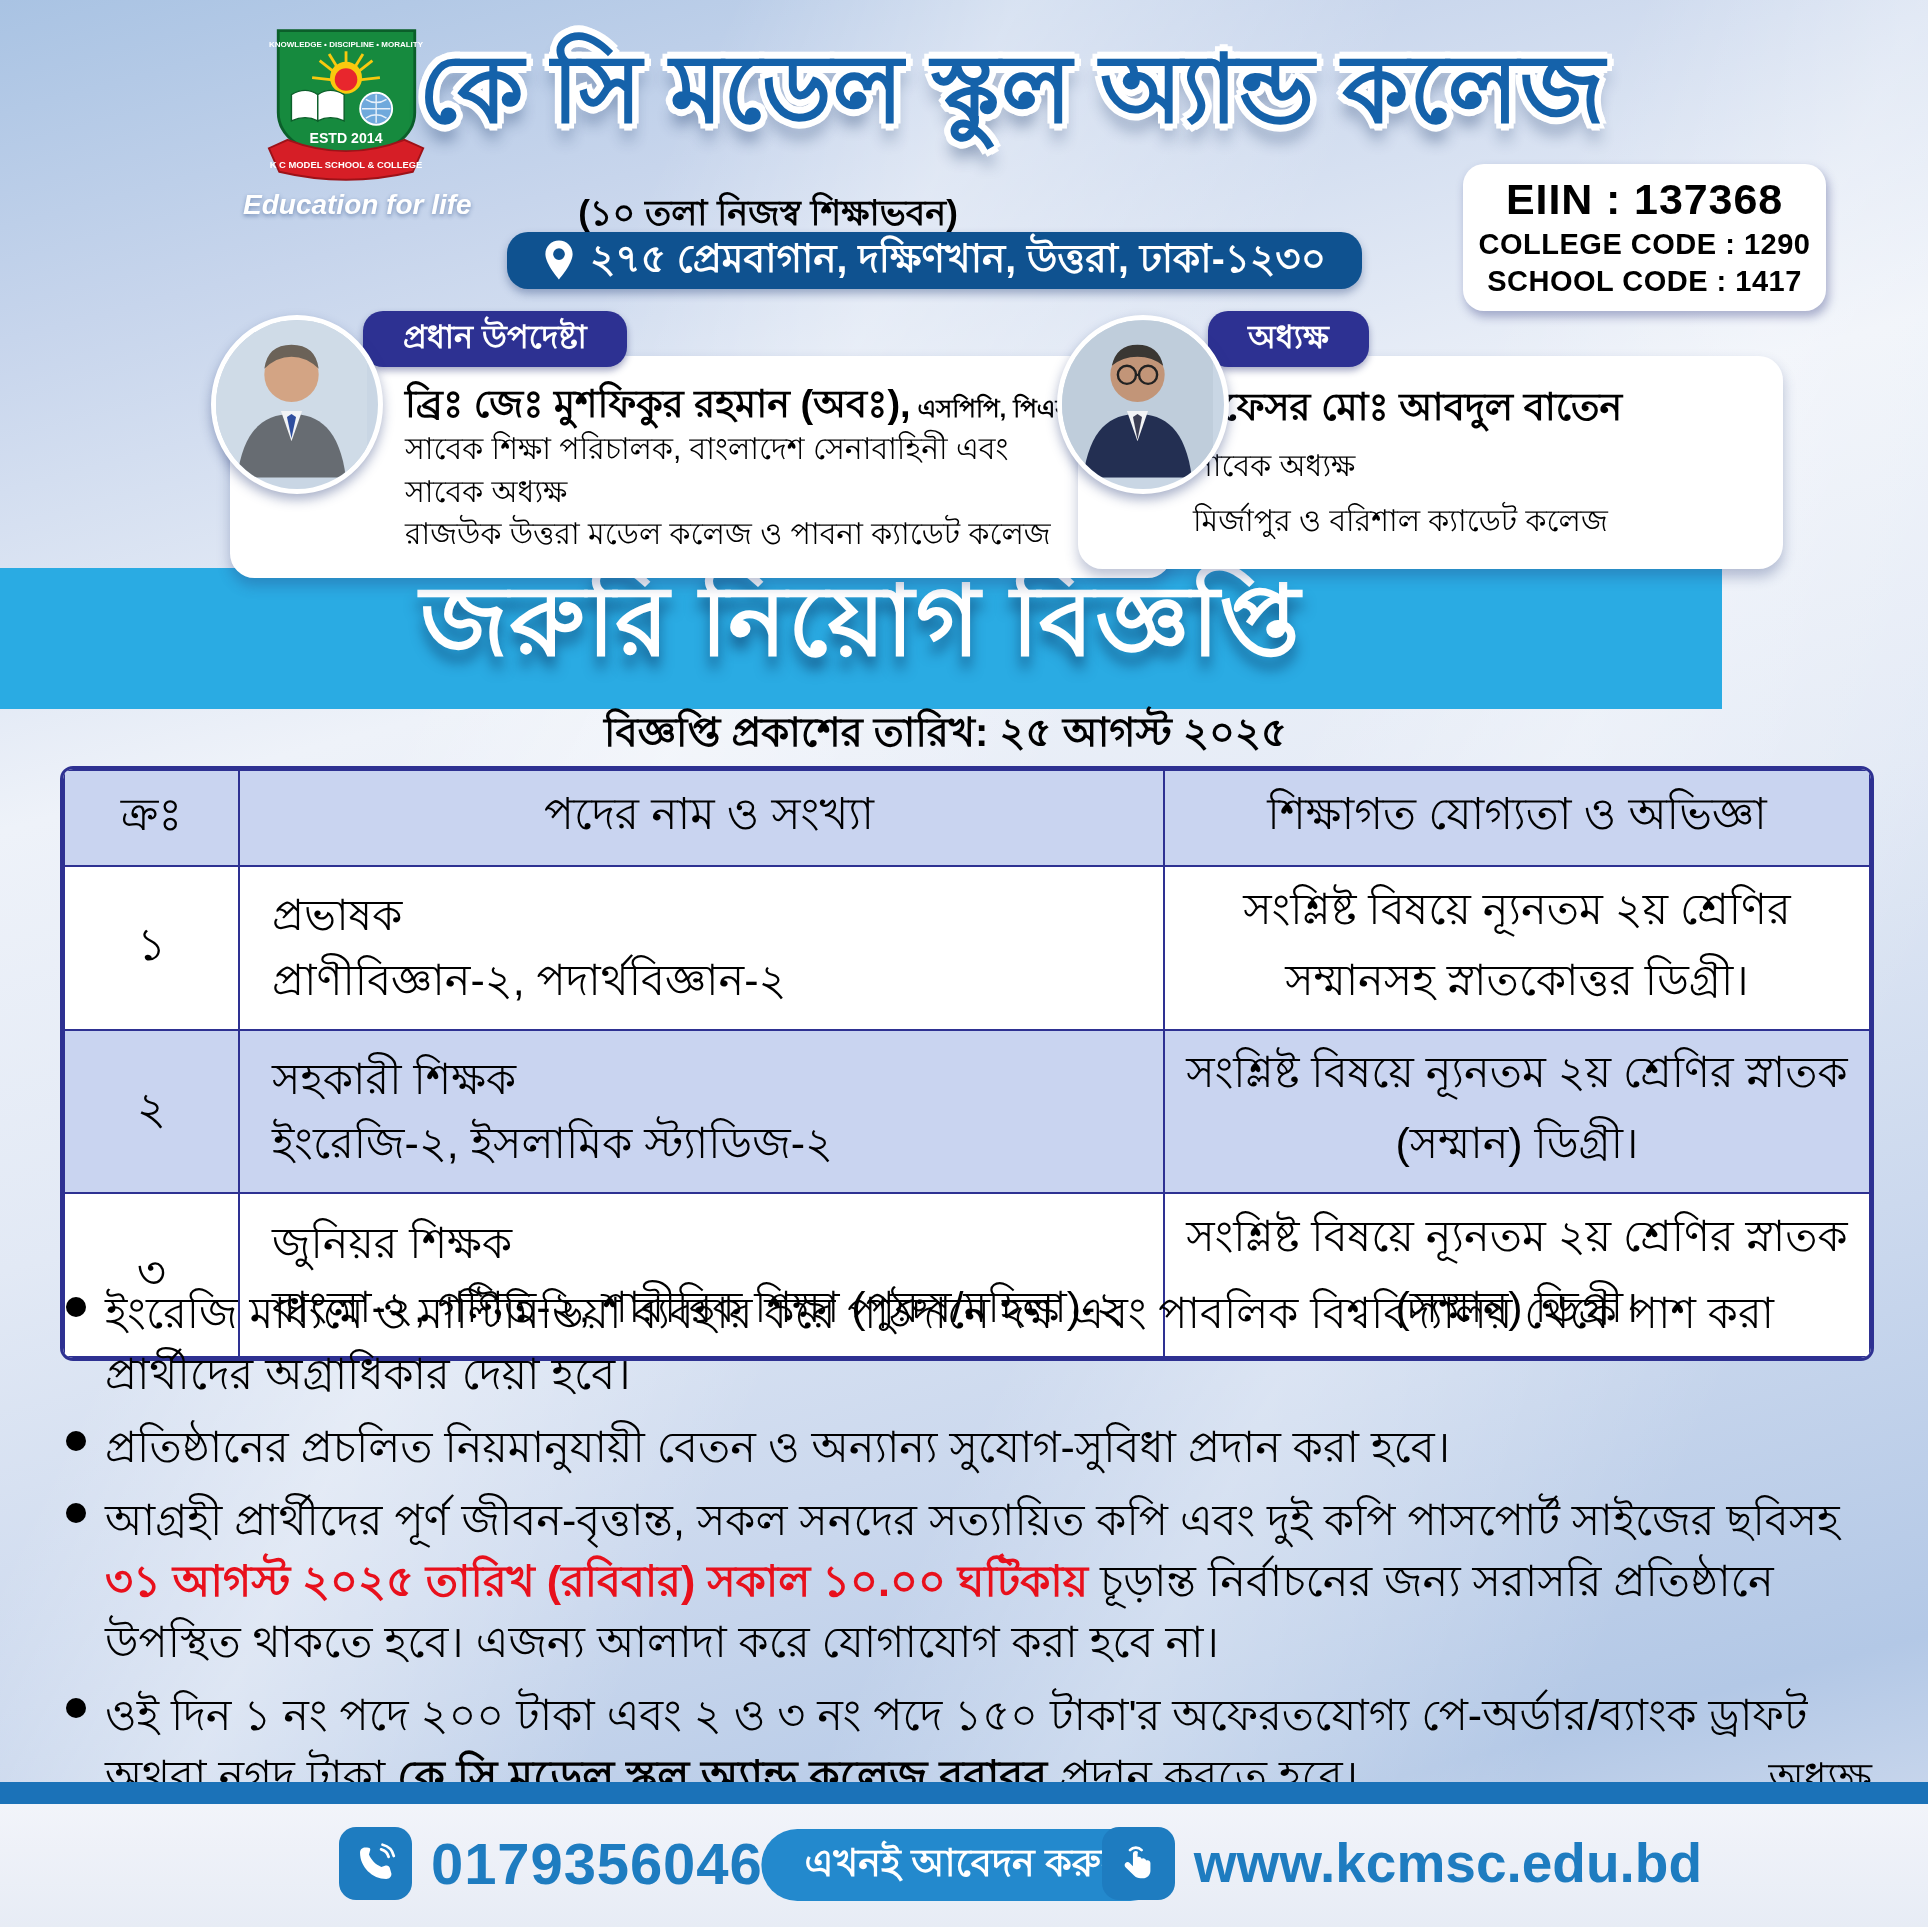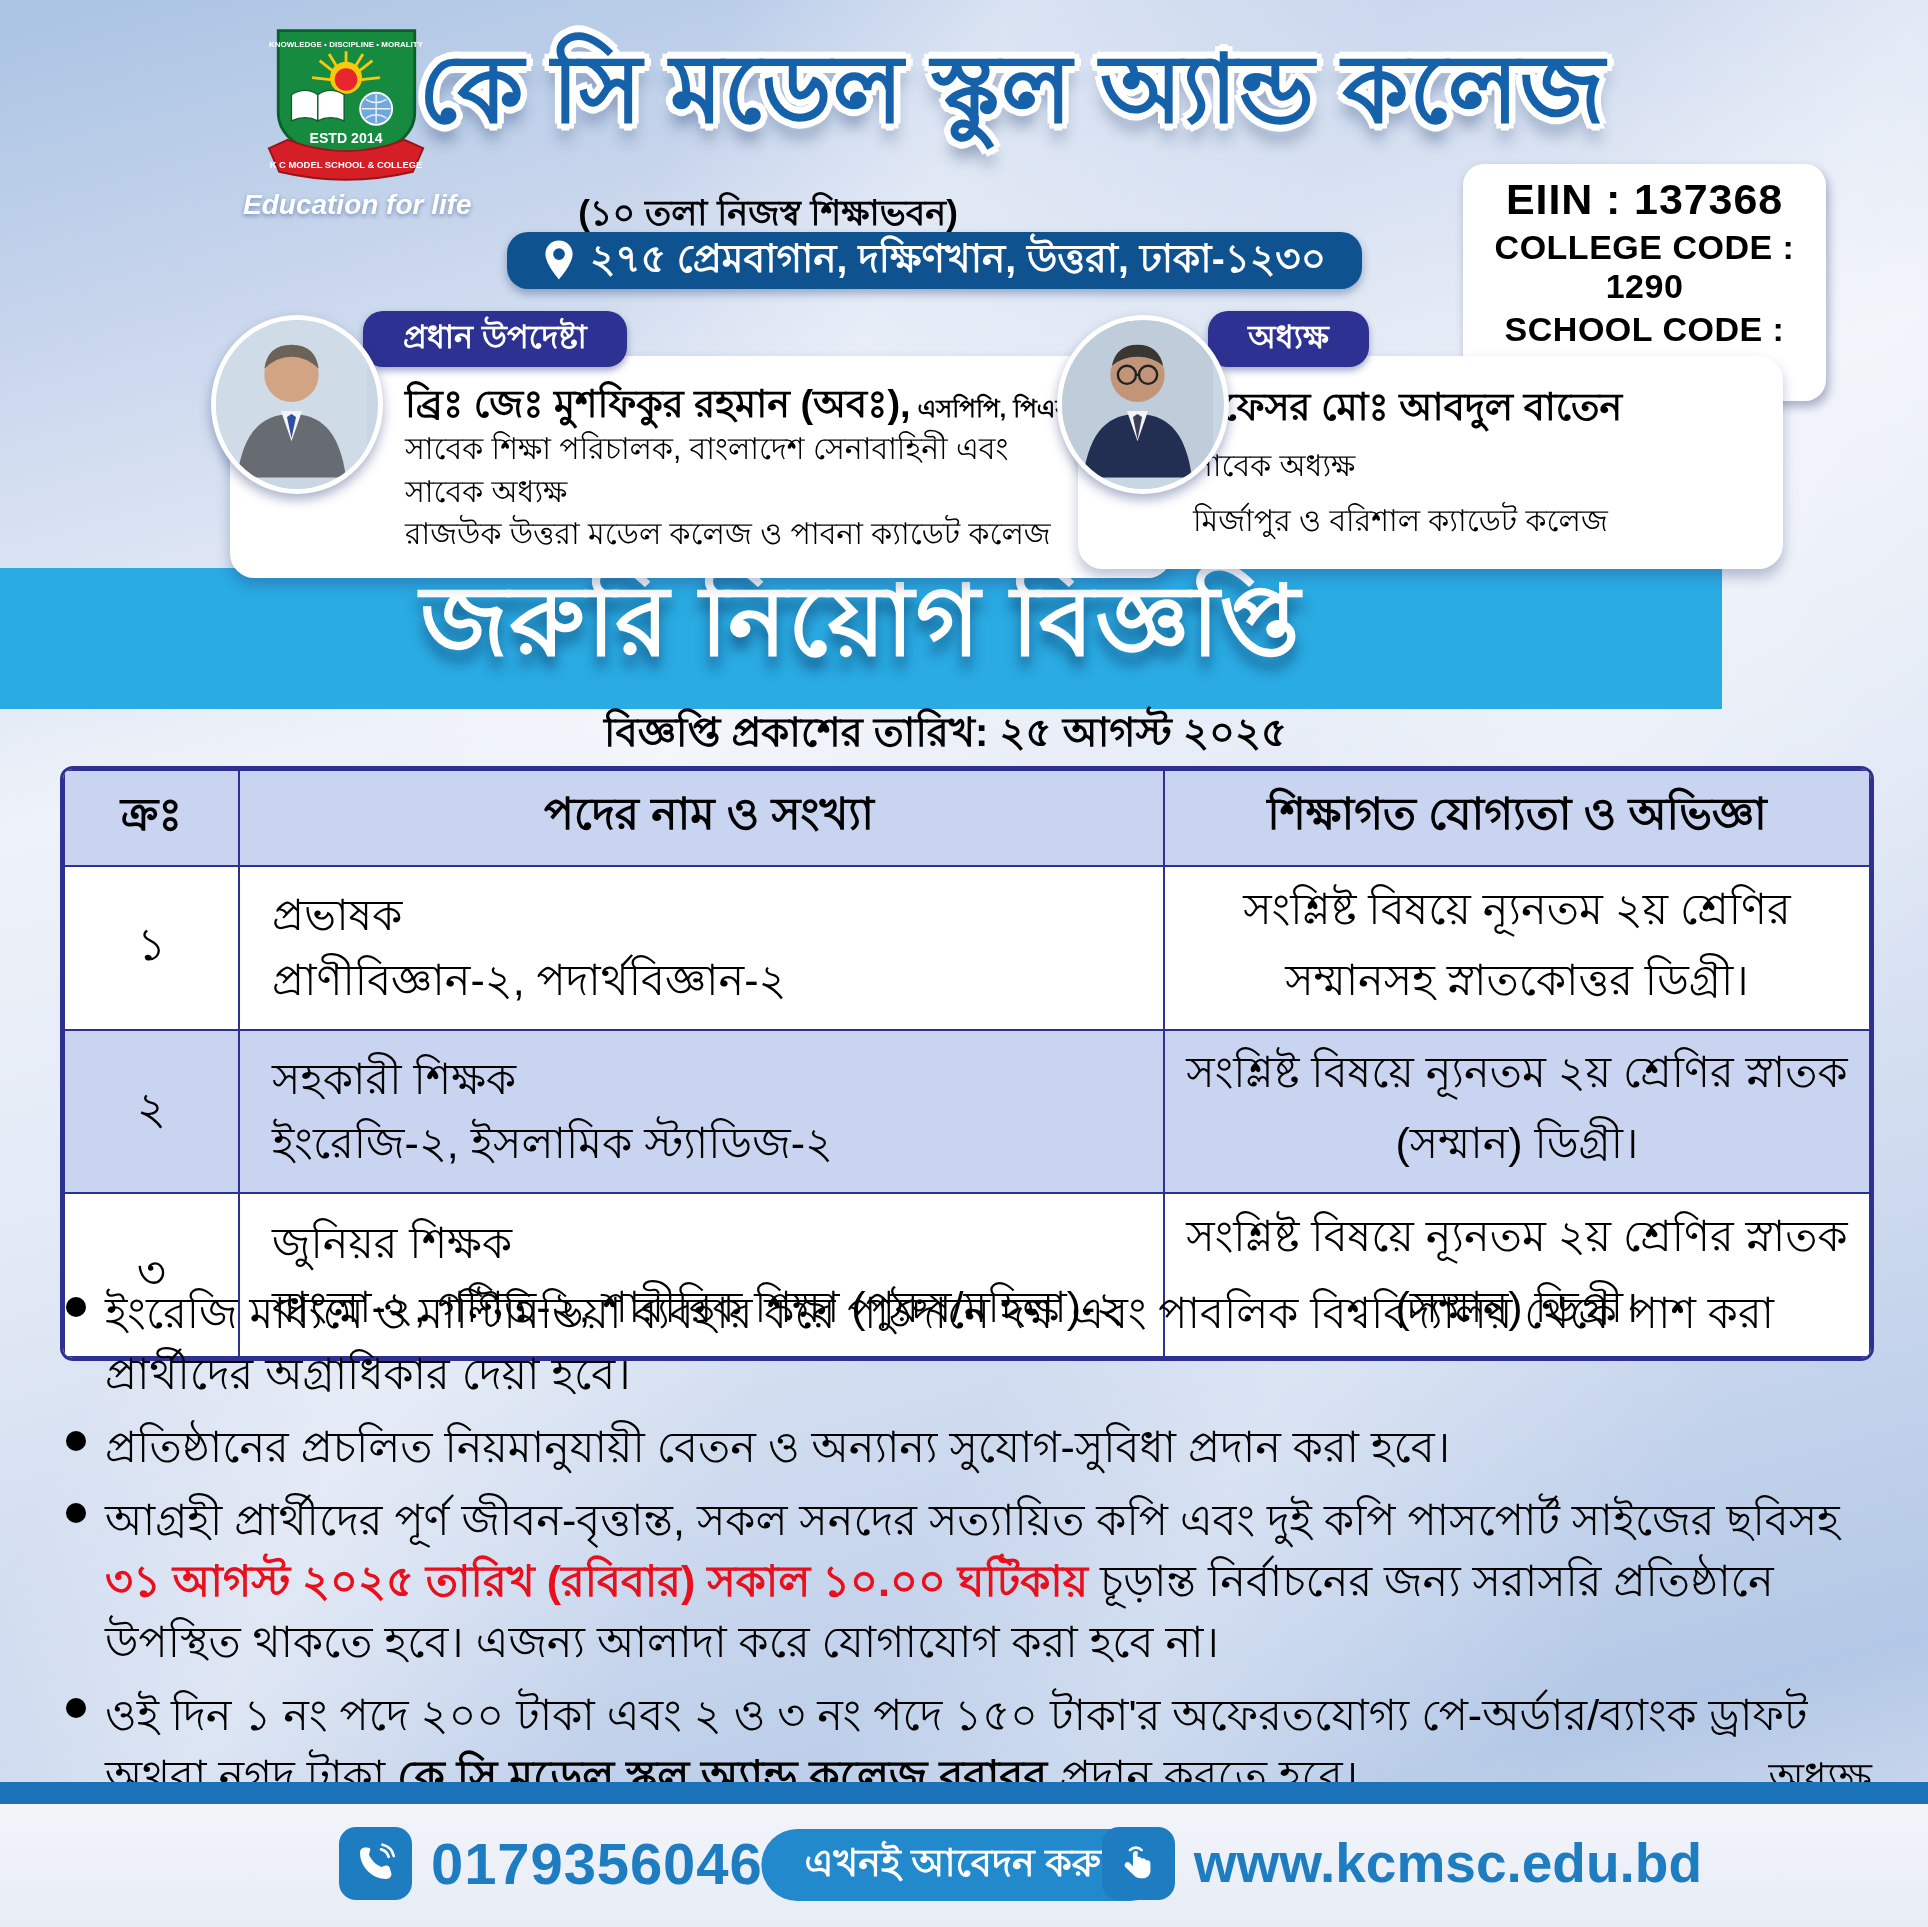--- a/index.html
+++ b/index.html
@@ -31,21 +31,21 @@
   .address-pill{
     left:507px; top:232px; height:57px; background:#0f5290; border-radius:21px;
     display:flex; align-items:center; gap:15px; padding:0 36px;
     color:#fff; font-size:39px; font-weight:bold; box-shadow:0 4.7px 8.5px rgba(20,50,110,.35); white-space:nowrap;
   }
   .codes-box{
     left:1463px; top:164px; width:363px; background:#fff; border-radius:21px;
     padding:11.3px 0 13px; text-align:center; box-shadow:2.8px 5.6px 9.4px rgba(40,50,120,.35);
   }
   .codes-box .eiin{font-size:43px; font-weight:800; letter-spacing:0.9px;}
-  .codes-box .code{font-size:34px; font-weight:800; margin-top:3.8px; letter-spacing:0.5px;}
+  .codes-box .code{font-size:29px; font-weight:800; margin-top:3.8px; letter-spacing:0.5px;}
 
   
   .profile{top:311px;}
   .profile .card{
     position:absolute; background:#fff; border-radius:24.5px;
     box-shadow:0 7.5px 13px rgba(40,60,120,.30); z-index:1;
   }
   .profile .badge{
     position:absolute; z-index:3; height:56px; background:#2d3192; color:#fff;
     font-size:32px; font-weight:bold; border-radius:20px; display:flex; align-items:center;
@@ -73,21 +73,21 @@
     display:flex; align-items:flex-end; justify-content:center;}
   .banner-text{font-size:98px; font-weight:800; color:#fff; letter-spacing:1.9px;
     text-shadow:0 12.2px 13px rgba(10,45,90,.55);}
   .date-line{left:0; top:701px; width:1891px; text-align:center; font-size:40px; font-weight:bold;}
 
   
   .table-wrap{left:60px; top:766px; width:1808px; border:3.8px solid #2e3192; border-radius:13px;
     overflow:hidden; background:#fff;}
   table{width:100%; border-collapse:collapse; font-size:43px;}
   th,td{border:2.8px solid #2e3192; padding:9.4px 17px;}
-  th{height:70px; background:#c9d4f0; font-size:44px; font-weight:700;}
+  th{height:70px; background:#c9d4f0; font-size:44px; font-weight:400;}
   .col-serial{width:139px; text-align:center; font-size:45px;}
   .col-pos{width:874px; text-align:left; padding-left:32px;margin-left:22px;}
   .col-qual{text-align:center;}
   tr.alt td{background:#c9d4f0;}
   td{height:143px;}
   .pos-line{line-height:1.5;}
 
   
   .bullets{left:66px; top:1275px; width:1806px;}
   .bullet{display:flex; gap:19px; font-size:43px; line-height:1.42; margin-bottom:3.8px;}

